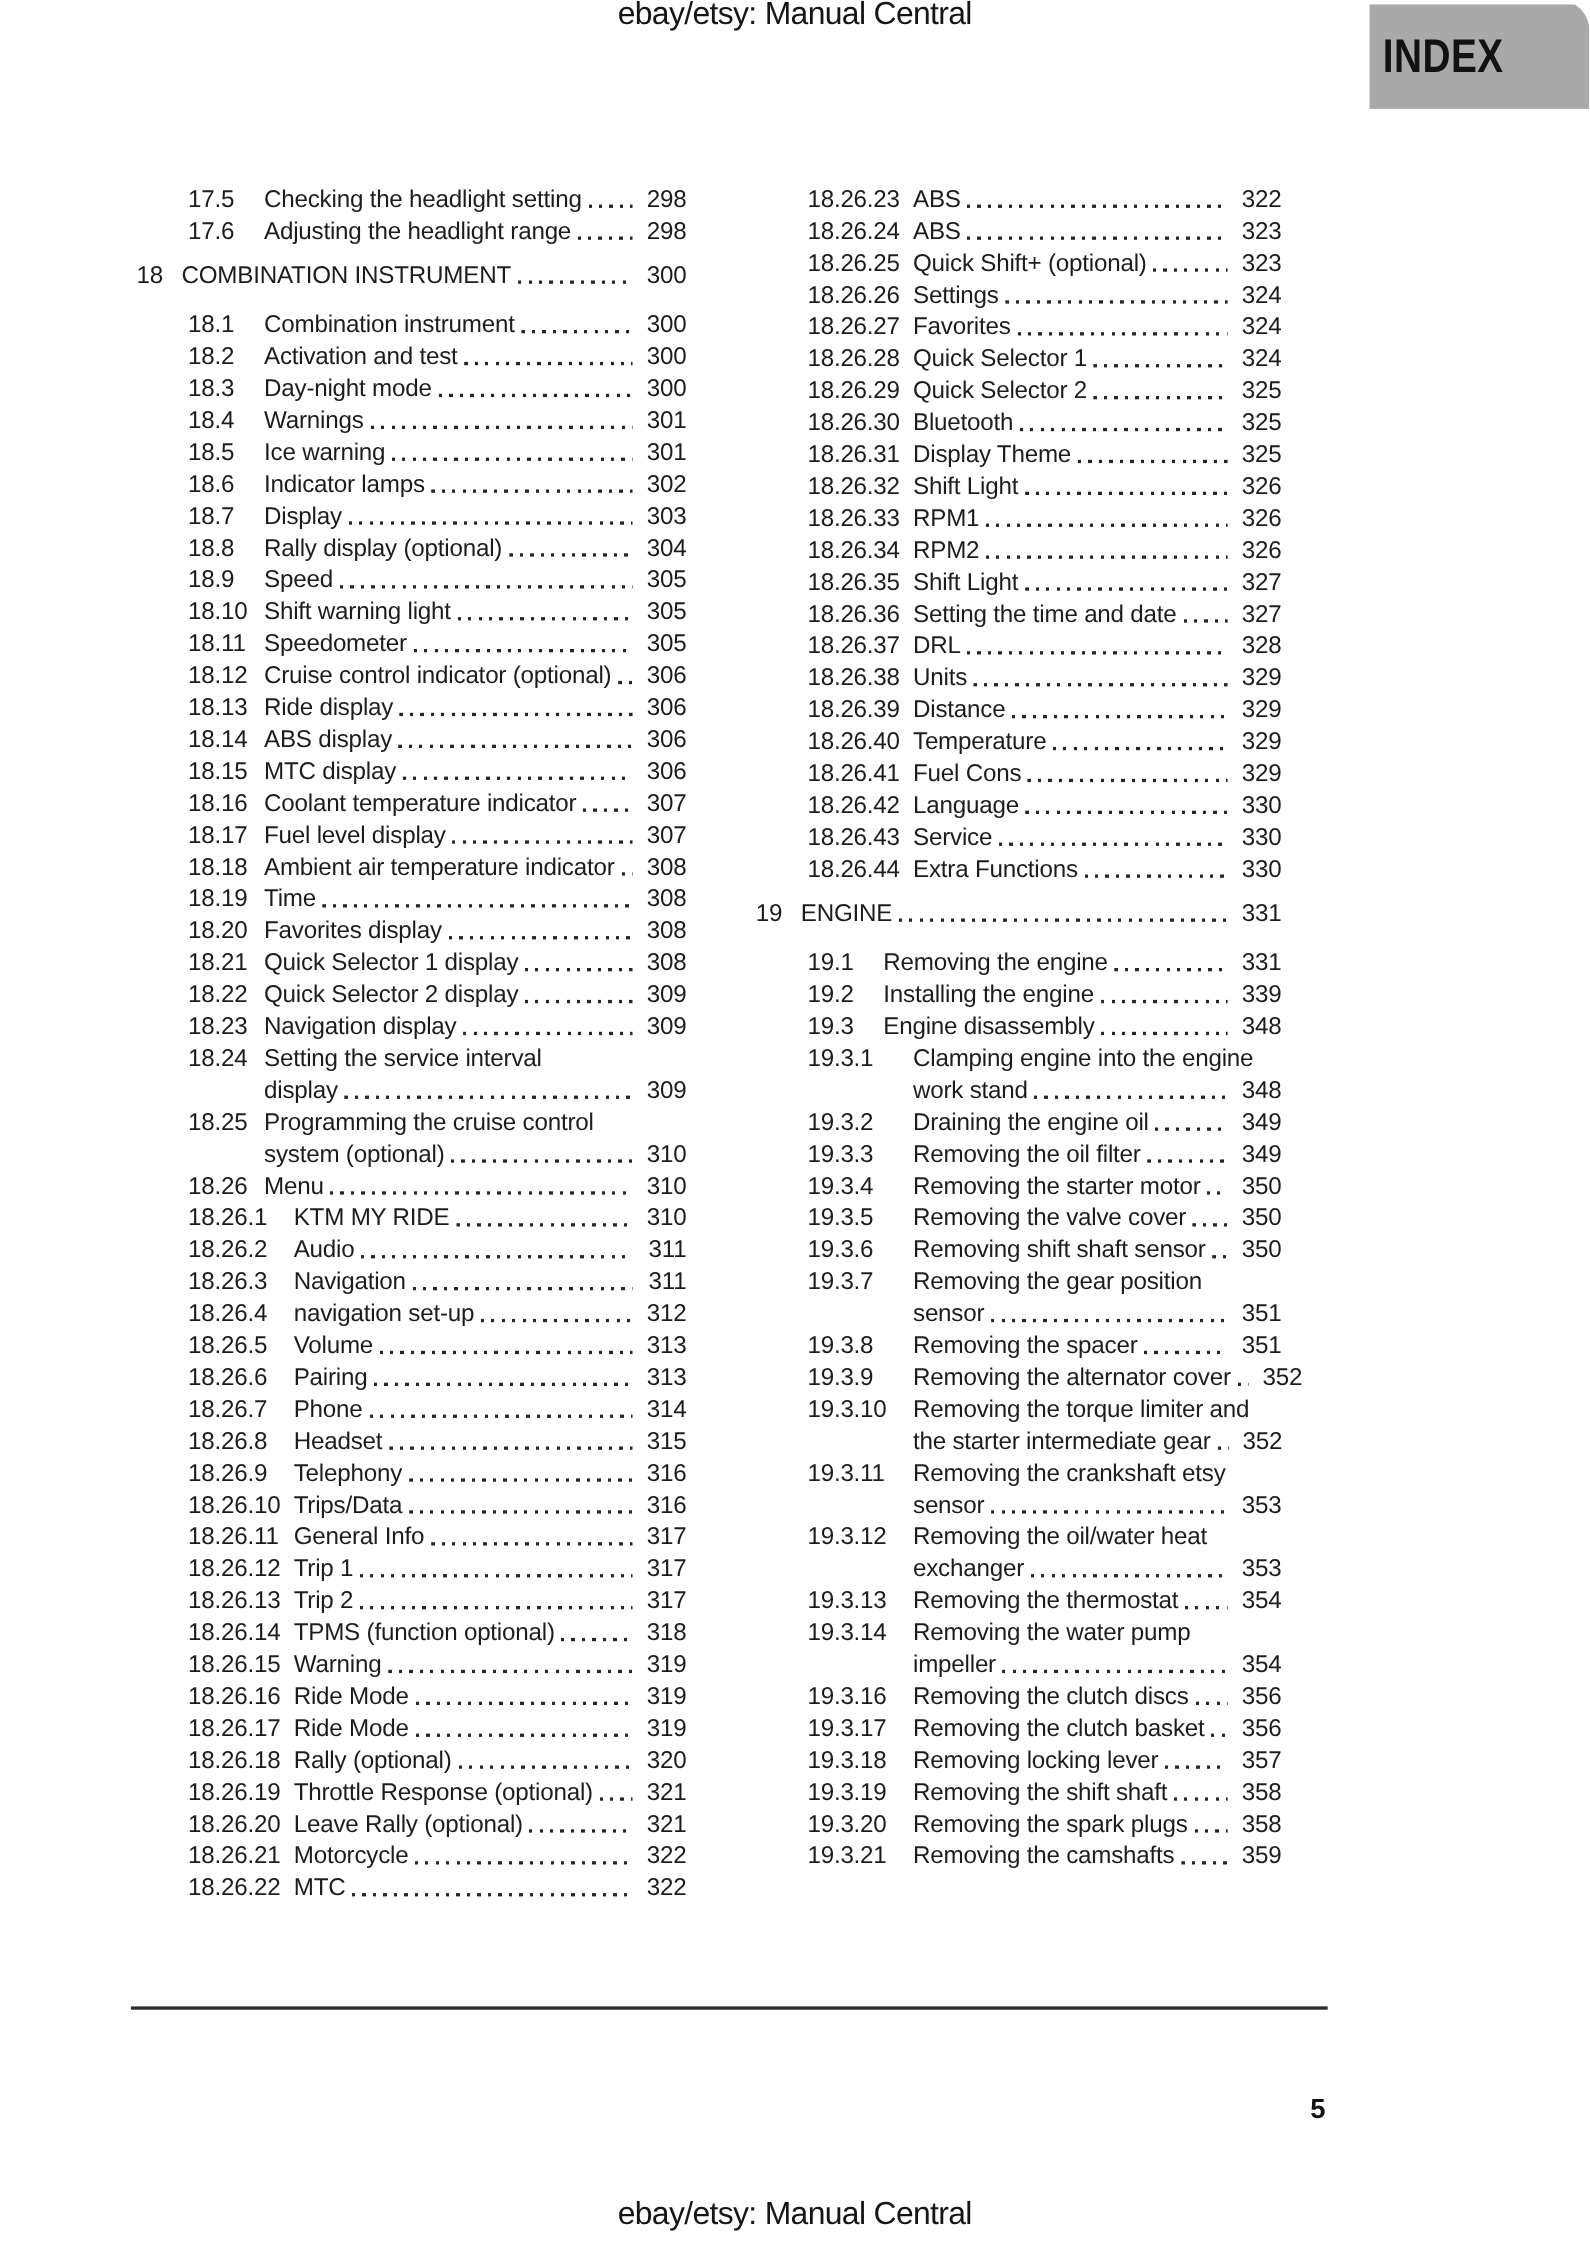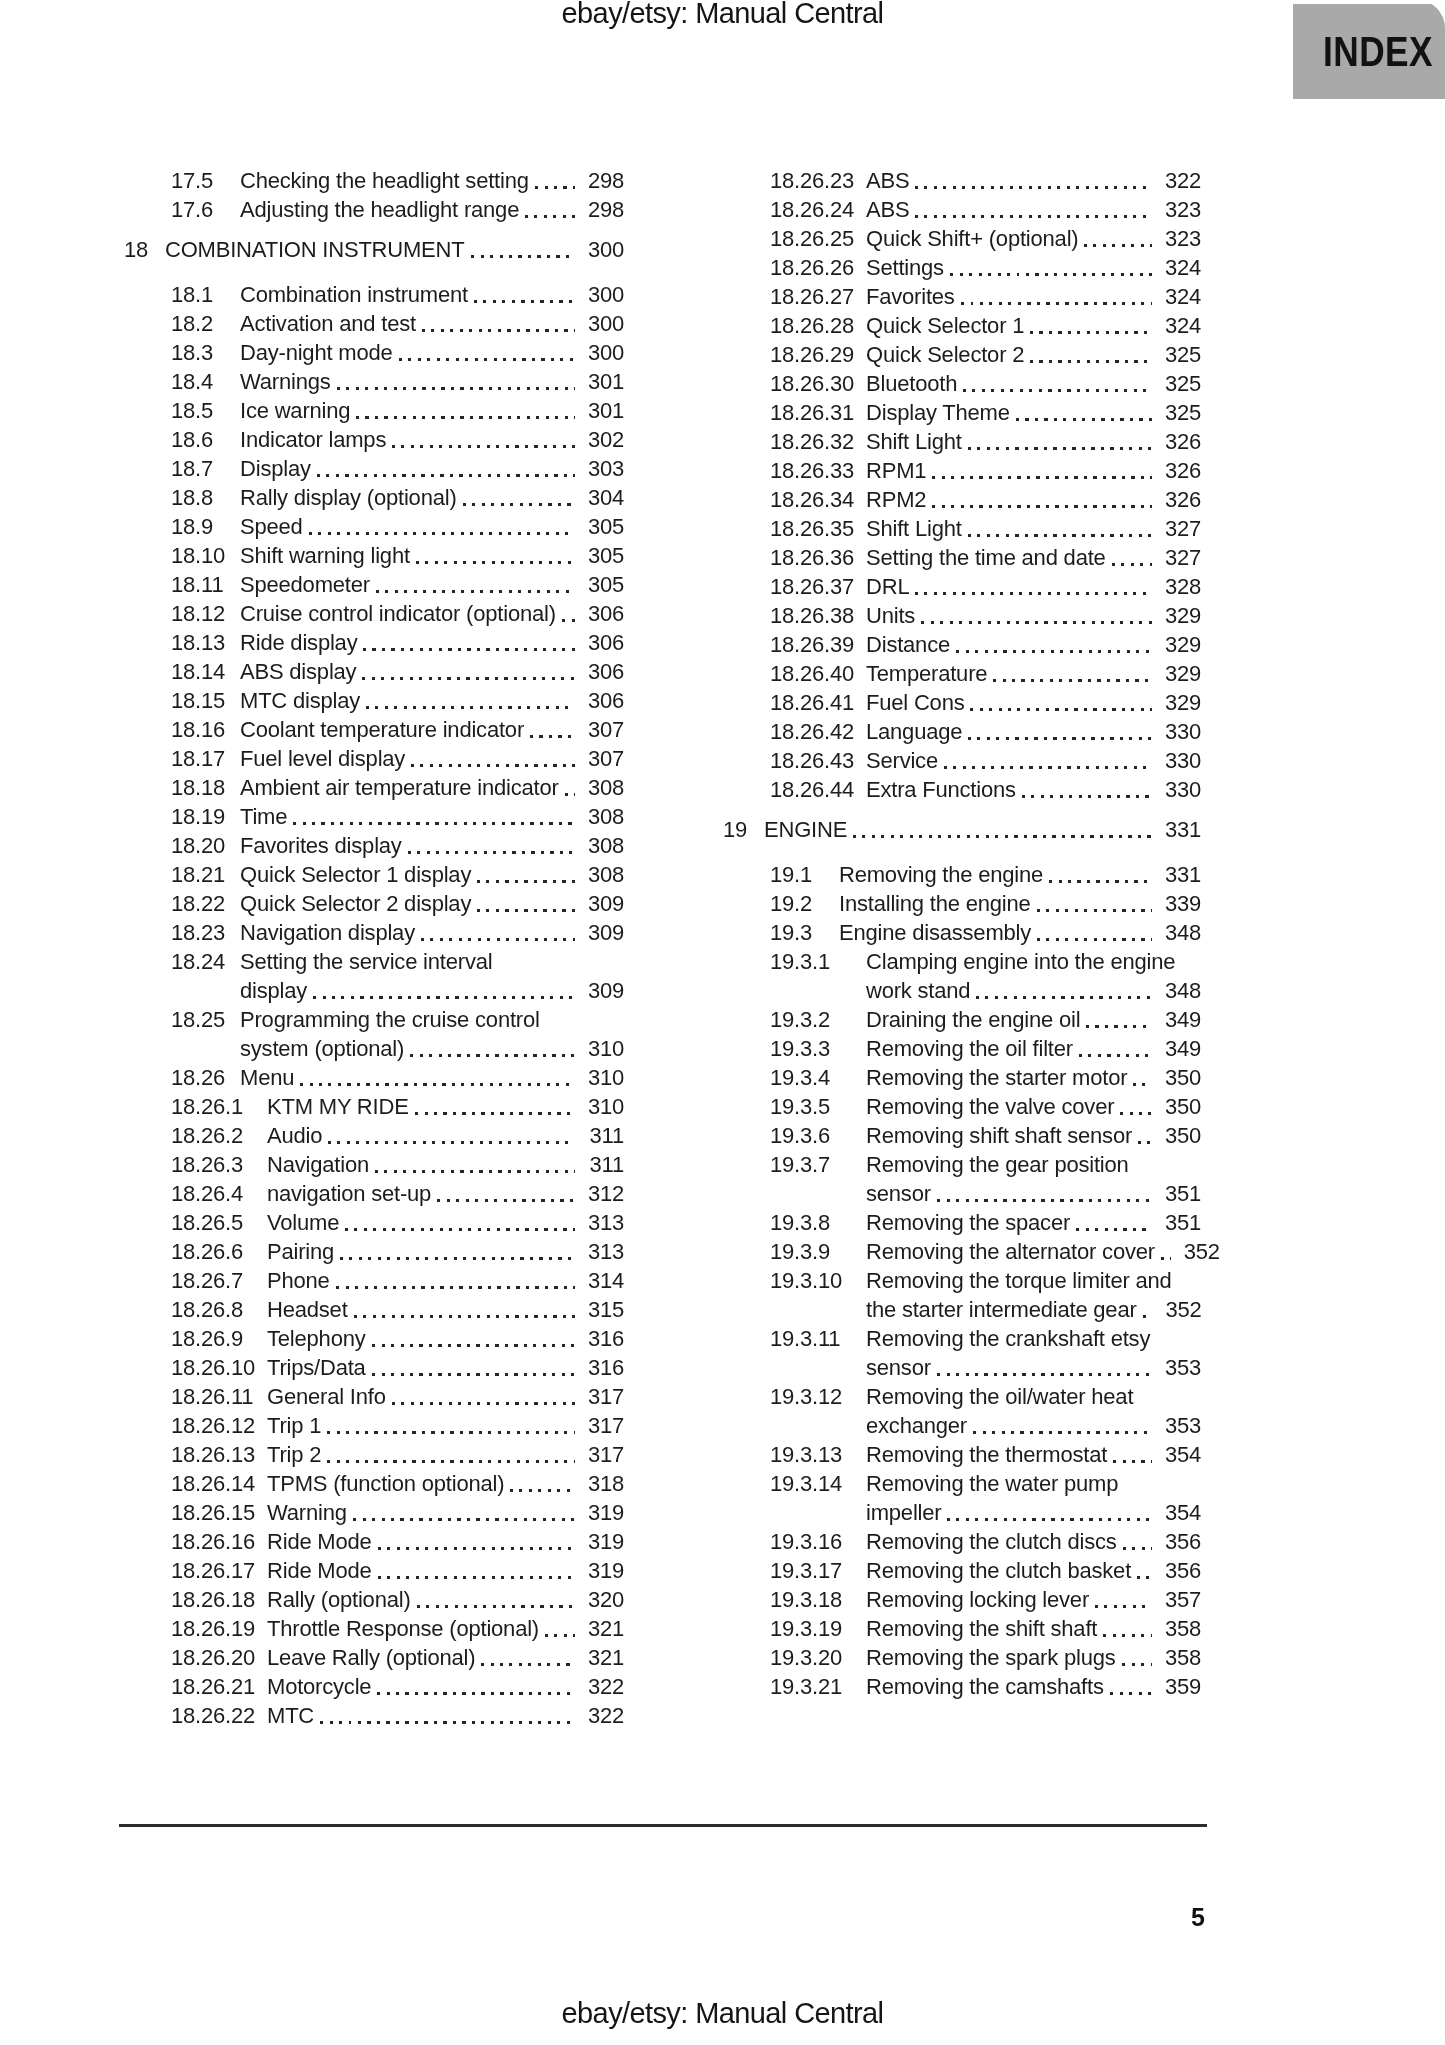--- a/index.html
+++ b/index.html
@@ -5,28 +5,28 @@
   html,body { margin:0; padding:0; background:#ffffff; }
   .page {
     position:relative; width:1445px; height:2045px; background:#ffffff;
     font-family:Liberation Sans, sans-serif; color:#1c1c1c; overflow:hidden;border-radius:28px;
   }
   .header {
     position:absolute; top:-3px; left:0; width:100%; text-align:center;
     font-size:29px; letter-spacing:-0.6px; color:#151515;
   }
   .index-box {
-    position:absolute; top:4px; right:0; width:152px; height:95px;
-    background:#a9a9a9; display:flex; align-items:center; justify-content:flex-end;
+    position:absolute; top:4px; right:0; width:200px; height:95px;
+    background:#a9a9a9; display:flex; align-items:center; justify-content:flex-start;
   }
   .index-box .label {
     font-size:43px; font-weight:bold; color:#121212;
     transform:scaleX(0.82); letter-spacing:0.5px;
   }
-  .toc { position:absolute; top:166px; left:124px; display:flex;gap:36px; }
+  .toc { position:absolute; top:166px; left:124px; display:flex; }
   .col { display:block; }
   .col-left  { width:500px; }
   .col-right { width:478px; margin-left:63px; }
 
   .entry { display:flex; line-height:29px; font-size:22px; letter-spacing:-0.2px; }
   .entry .num { flex:0 0 auto; white-space:nowrap; }
   .entry.chapter { margin-top:11px; margin-bottom:16px;justify-content:center; }
   .entry.chapter .num { width:41px; }
   .entry.sub    { padding-left:47px; }
   .entry.sub .num    { width:69px; }

